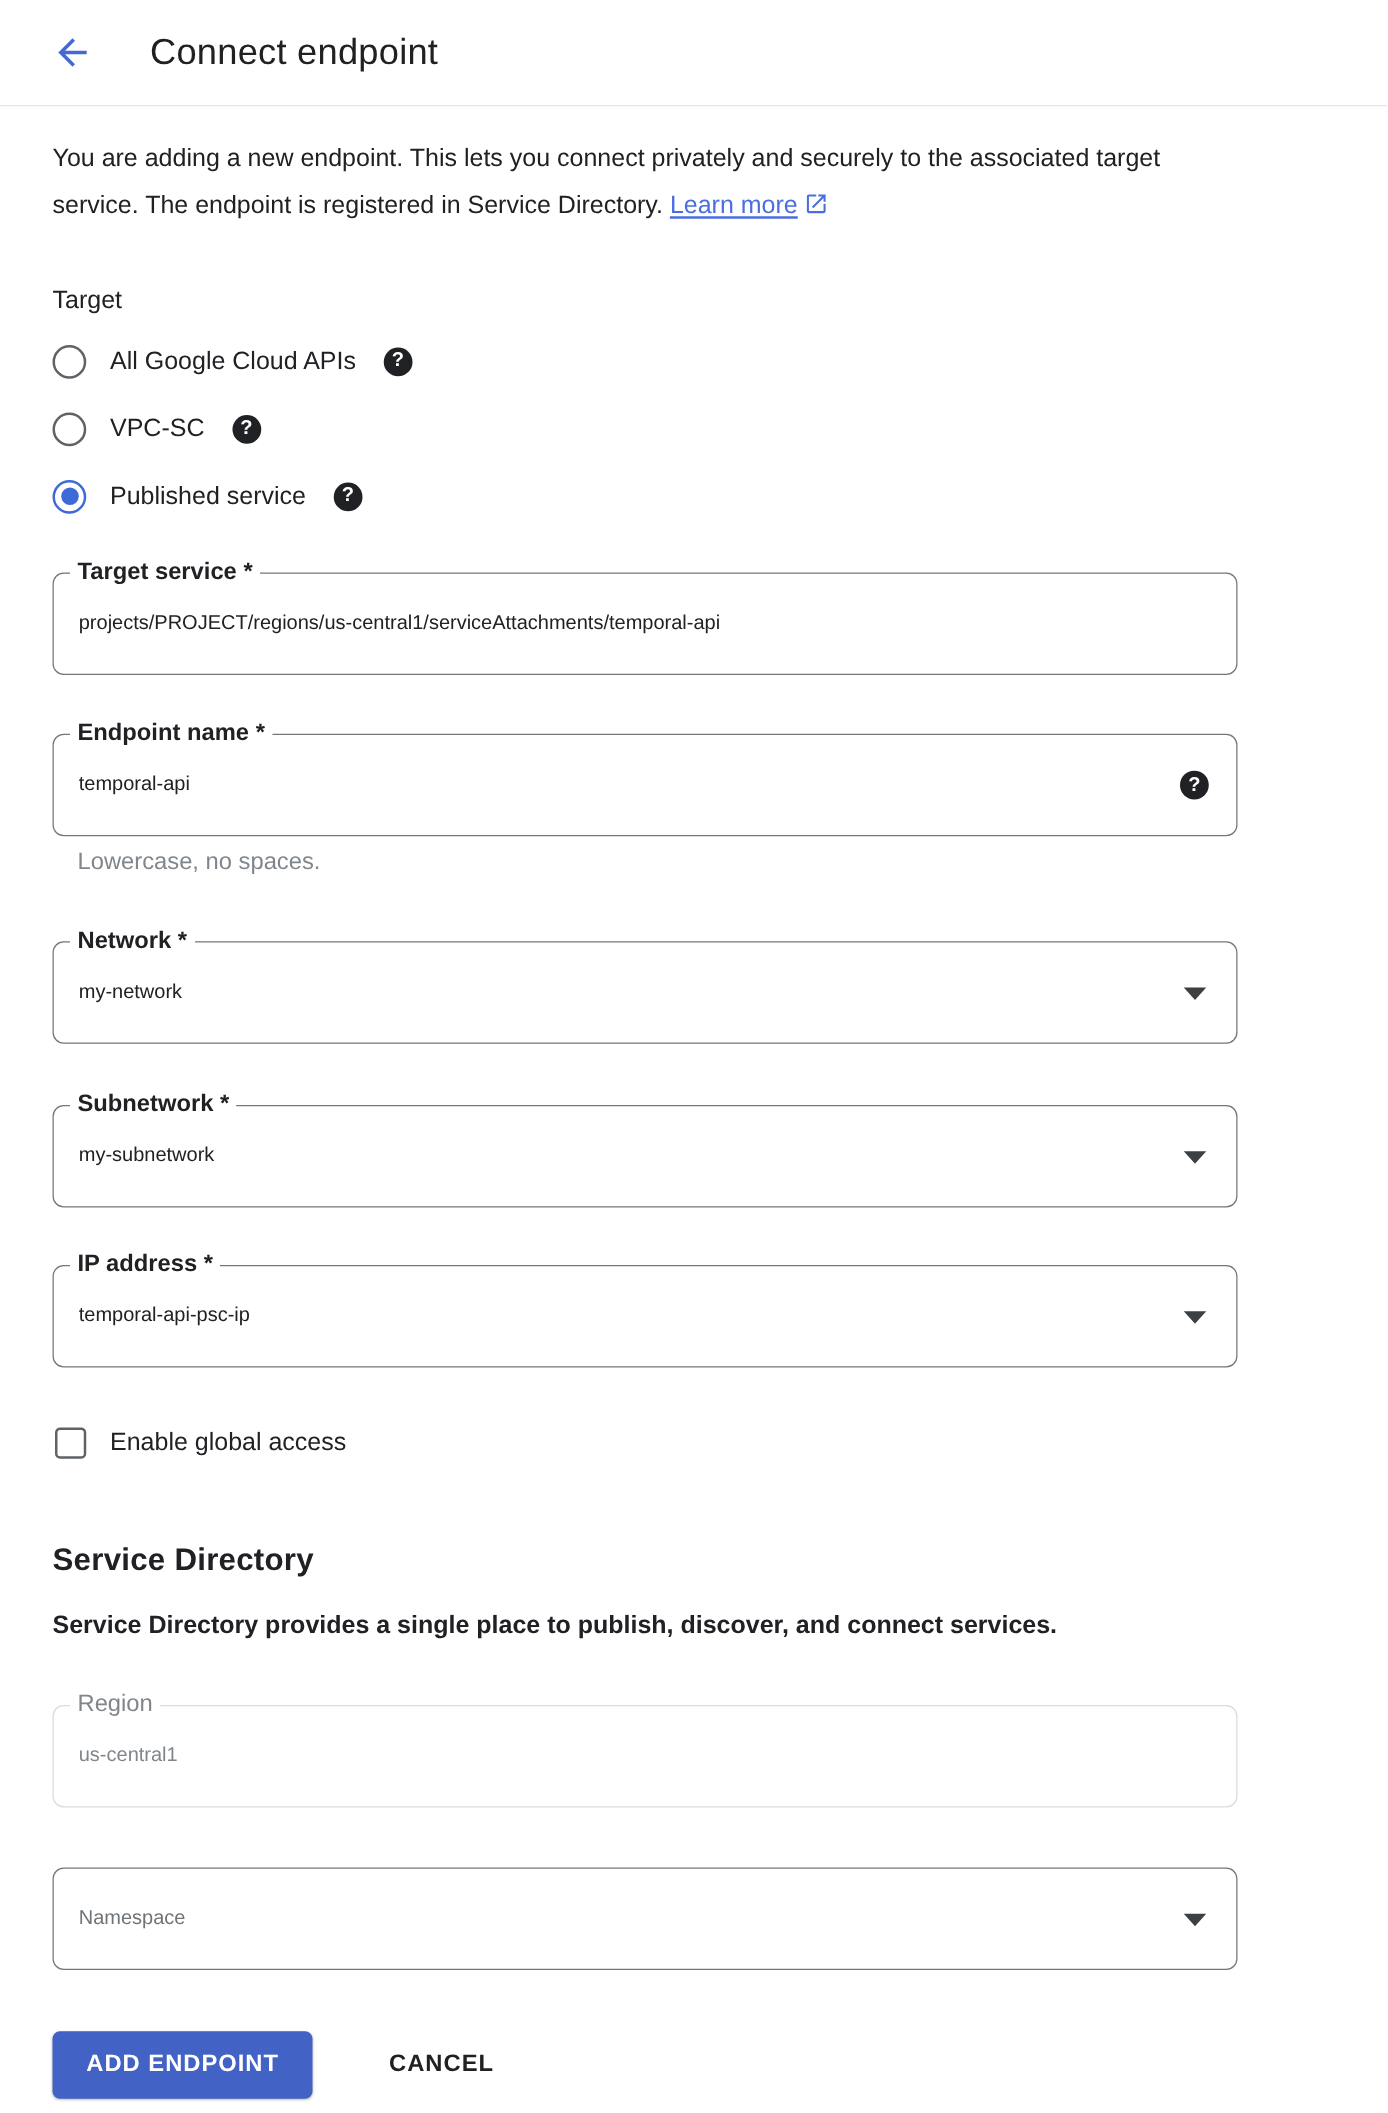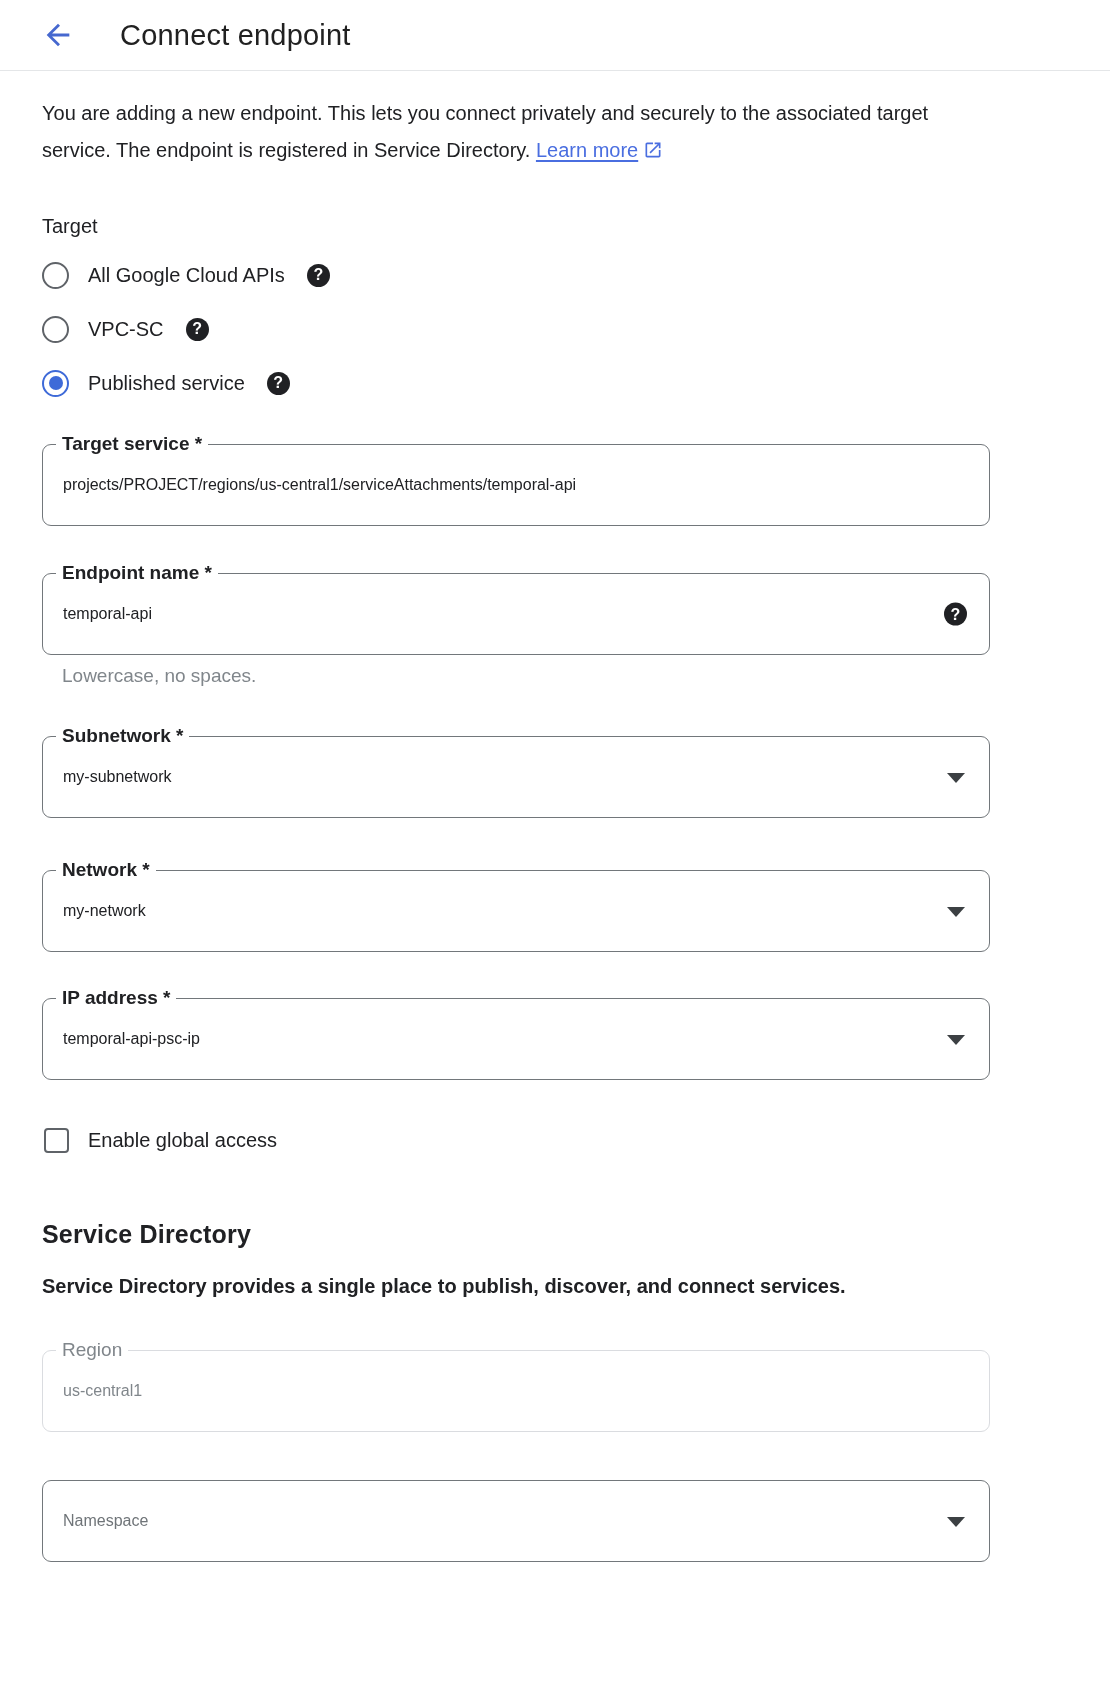--- a/index.html
+++ b/index.html
@@ -1,20 +1,20 @@
 <!DOCTYPE html>
 <html><head>
 <meta charset="utf-8">
 <style>
   * { margin: 0; padding: 0; box-sizing: border-box; }
   html, body { width: 1110px; height: 1690px; background: #ffffff; overflow: hidden;
     font-family: "Liberation Sans", sans-serif; color: #202124; }
 
   
-  .header { height: 71px; border-bottom: 1px solid #e4e6e8; display: flex; align-items: center; }
+  .header { height: 85px; border-bottom: 1px solid #e4e6e8; display: flex; align-items: center; }
   .back-btn { width: 36px; height: 36px; margin-left: 40px; display: flex; align-items: center; justify-content: center; cursor: pointer; }
   .back-btn svg { width: 34px; height: 34px; fill: #4668cf; }
   .page-title { font-size: 29px; font-weight: 400; color: #212121; margin-left: 44px; letter-spacing: 0.2px; }
 
   .content { padding: 0 42px; }
   .form { width: 948px; }
 
   
   .intro { margin-top: 24px; max-width: 945px; font-size: 20px; line-height: 37px; color: #202124; }
   .intro a { color: #4a6ee0; text-decoration: underline; text-underline-offset: 3px; cursor: pointer; }
@@ -115,29 +115,29 @@
       <span class="tf-value">projects/PROJECT/regions/us-central1/serviceAttachments/temporal-api</span>
     </div>
 
     <div class="tf mt-field">
       <span class="tf-label">Endpoint name *</span>
       <span class="tf-value">temporal-api</span>
       <span class="help-badge field-help">?</span>
     </div>
     <div class="helper-text">Lowercase, no spaces.</div>
 
+    <div class="tf mt-network">
+      <span class="tf-label">Network *</span>
+      <span class="tf-value">my-network</span>
+      <span class="caret"></span>
+    </div>
+
     <div class="tf mt-subnet">
       <span class="tf-label">Subnetwork *</span>
       <span class="tf-value">my-subnetwork</span>
-      <span class="caret"></span>
-    </div>
-
-    <div class="tf mt-network">
-      <span class="tf-label">Network *</span>
-      <span class="tf-value">my-network</span>
       <span class="caret"></span>
     </div>
 
     <div class="tf mt-ip">
       <span class="tf-label">IP address *</span>
       <span class="tf-value">temporal-api-psc-ip</span>
       <span class="caret"></span>
     </div>
 
     <div class="checkbox-row">
@@ -151,14 +151,18 @@
     <div class="tf disabled mt-region">
       <span class="tf-label">Region</span>
       <span class="tf-value">us-central1</span>
     </div>
 
     <div class="tf mt-namespace">
       <span class="tf-value placeholder">Namespace</span>
       <span class="caret"></span>
     </div>
 
+    <div class="actions">
+      <button class="btn-primary">ADD ENDPOINT</button>
+      <button class="btn-text">CANCEL</button>
+    </div>
   </div>
 </div>
 
 </body></html>

